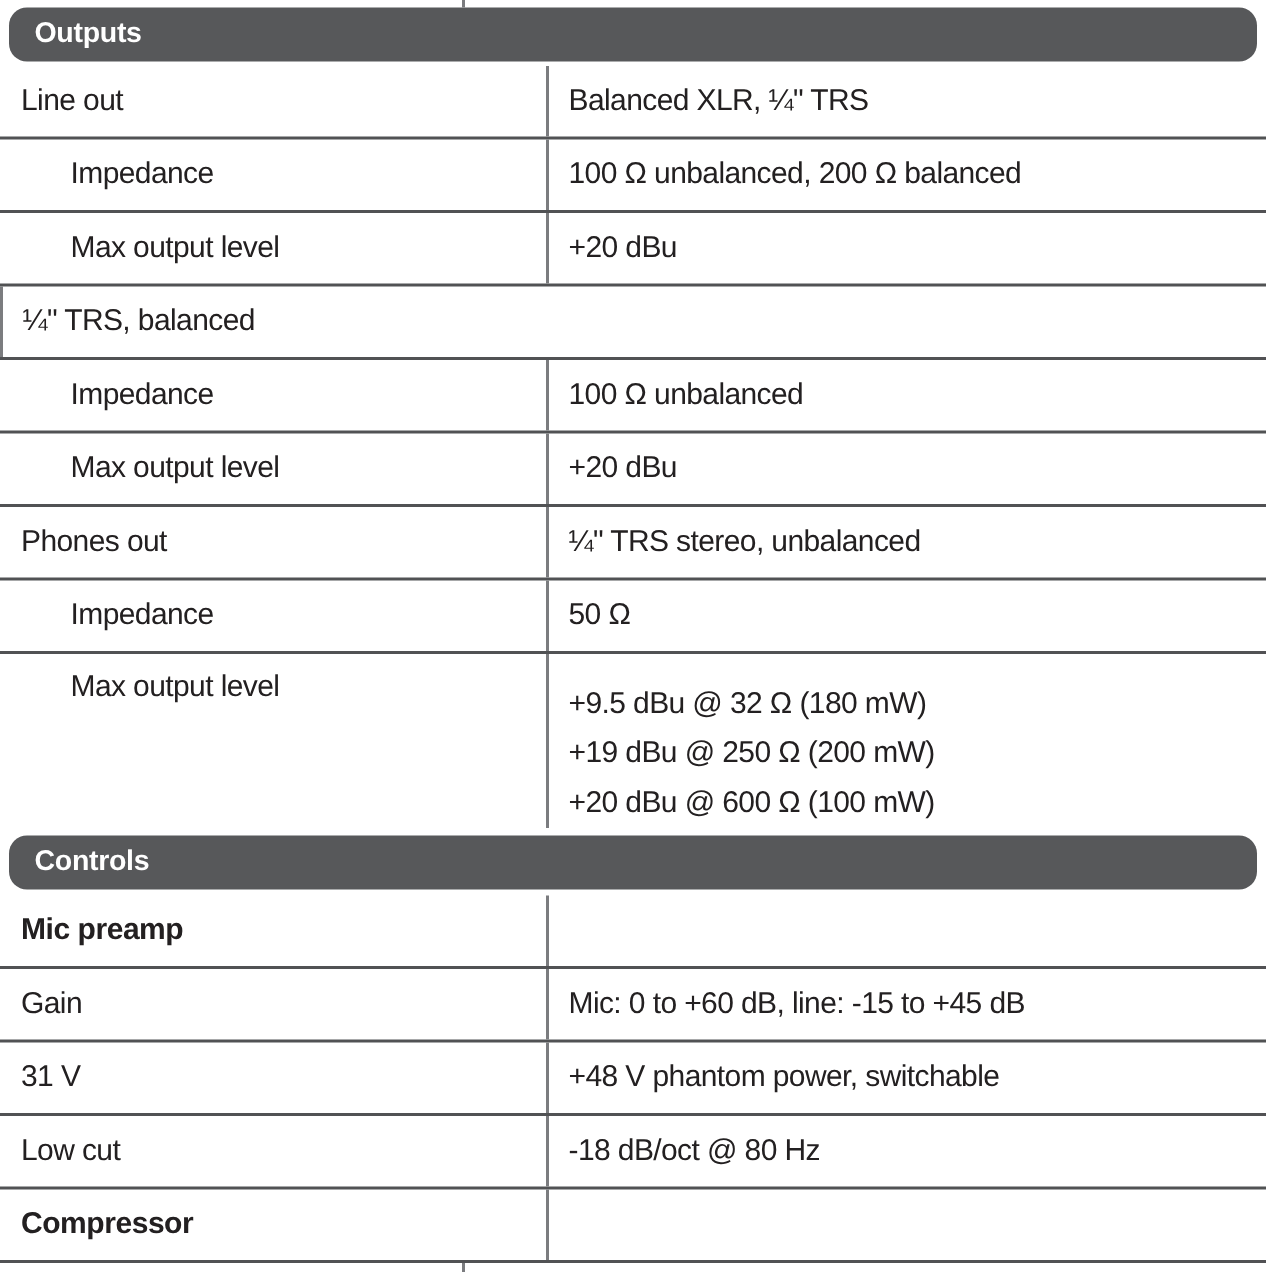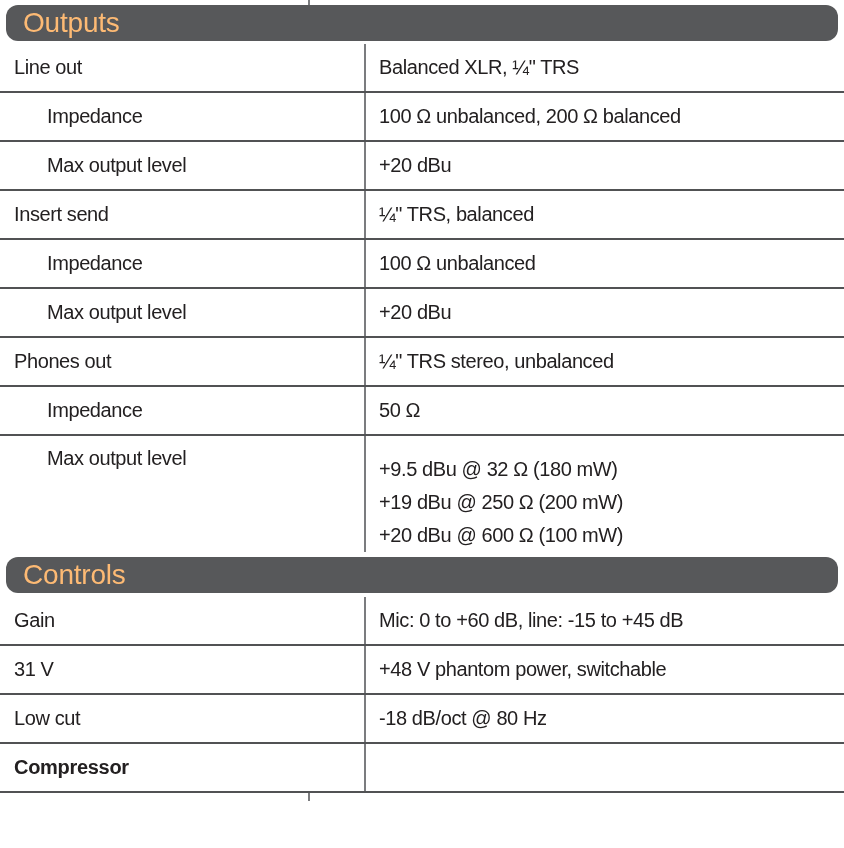--- a/index.html
+++ b/index.html
@@ -39,23 +39,23 @@
     display: flex;
     align-items: center;
     padding-left: 17px;
     box-sizing: border-box;
   }
   .section-bar.controls {
     margin-top: 5px;
     margin-bottom: 4px;
   }
   .section-title {
-    color: #fdba74;
-    font-weight: normal;
-    font-size: 28px;
+    color: #ffffff;
+    font-weight: bold;
+    font-size: 19px;
     letter-spacing: -0.2px;
   }
   .spec-table {
     width: 100%;
   }
   .spec-row {
     display: flex;
     align-items: stretch;
     min-height: 49px;
     box-sizing: border-box;
@@ -129,21 +129,20 @@
     </div>
 
     <div class="spec-row">
       <div class="cell-label indent">Max output level</div>
       <div class="cell-value">
         <span class="value-line">+20 dBu</span>
       </div>
     </div>
 
     <div class="spec-row">
-      <div class="cell-label">Insert send</div>
       <div class="cell-value">
         <span class="value-line">¼" TRS, balanced</span>
       </div>
     </div>
 
     <div class="spec-row">
       <div class="cell-label indent">Impedance</div>
       <div class="cell-value">
         <span class="value-line">100 Ω unbalanced</span>
       </div>
@@ -180,20 +179,24 @@
     </div>
 
   </div>
 
   <div class="section-bar controls">
     <span class="section-title">Controls</span>
   </div>
 
   <div class="spec-table">
 
+    <div class="spec-row">
+      <div class="cell-label bold">Mic preamp</div>
+      <div class="cell-value"></div>
+    </div>
 
     <div class="spec-row">
       <div class="cell-label">Gain</div>
       <div class="cell-value">
         <span class="value-line">Mic: 0 to +60 dB, line: -15 to +45 dB</span>
       </div>
     </div>
 
     <div class="spec-row">
       <div class="cell-label">31 V</div>

